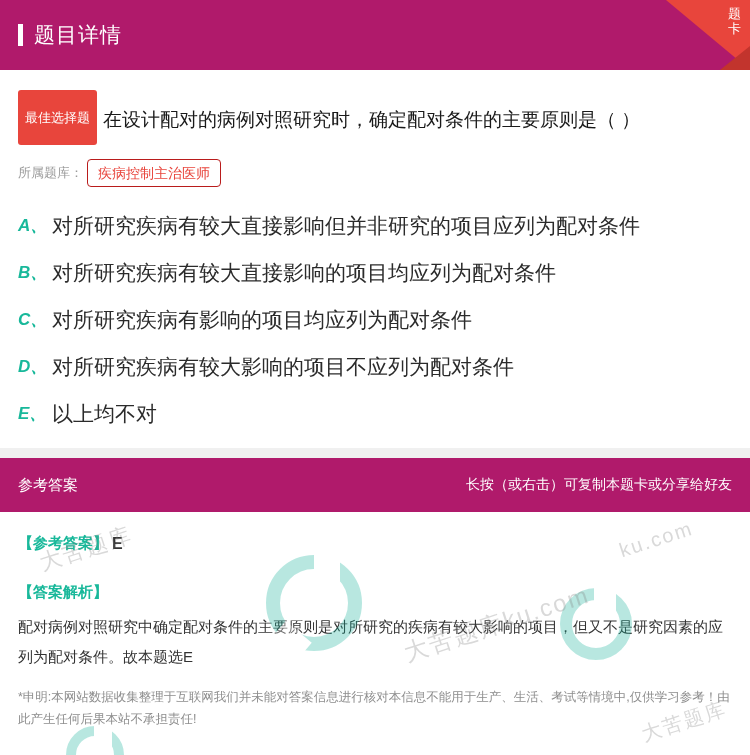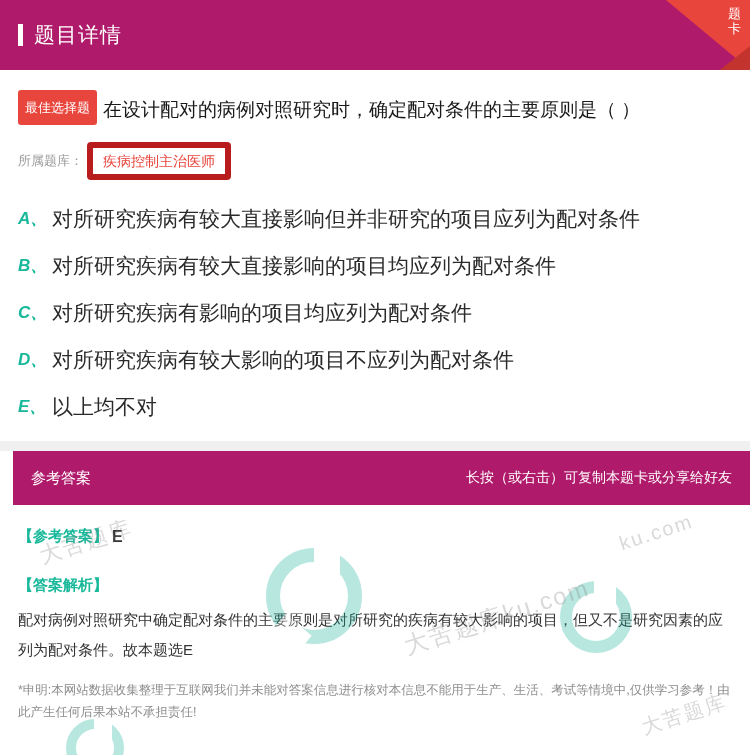--- a/index.html
+++ b/index.html
@@ -82,35 +82,35 @@
     font-size: 19px;
     color: #1a1a1a;
     line-height: 36px;
   }
   .tag-type {
     display: inline-block;
     background: #e8453c;
     color: #fff;
     font-size: 13px;
     border-radius: 3px;
-    padding: 10px 7px;
+    padding: 20px 7px;
     vertical-align: 4px;
     margin-right: 6px;
     line-height: 15px;
   }
   .bank-row {
     margin-top: 14px;
     display: flex;
     align-items: center;
     font-size: 13px;
     color: #9a9a9a;
   }
   .bank-label { margin-right: 4px; }
   .bank-chip {
-    border: 6px solid #b91c1c;
+    border: 1px solid #b91c1c;
     color: #e8453c;
     border-radius: 4px;
     font-size: 14px;
     padding: 4px 10px;
     line-height: 18px;
   }
 
   
   .options {
     margin-top: 26px;
@@ -145,21 +145,20 @@
 
   
   .answer-bar {
     height: 54px;
     background: #b01a6b;
     display: flex;
     align-items: center;
     justify-content: space-between;
     padding: 0 18px;
     color: #ffffff;
-    margin-left: 13px;
   }
   .answer-bar .left { font-size: 15px; }
   .answer-bar .right { font-size: 14px; font-family: Liberation Mono, monospace; }
 
   
   .answer-section {
     position: relative;
     padding: 22px 18px 0 18px;
     background: #ffffff;
     height: 245px;

